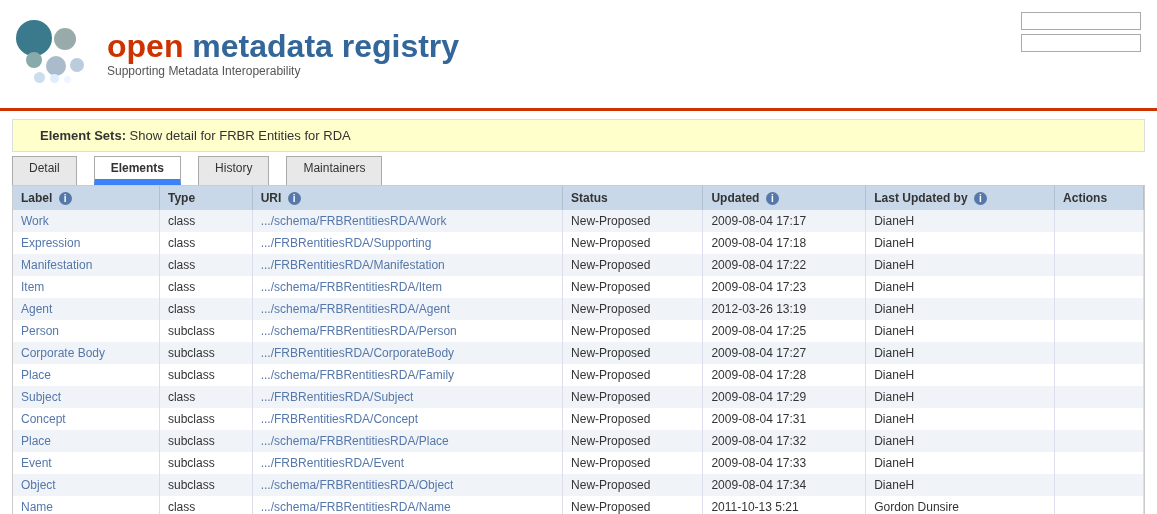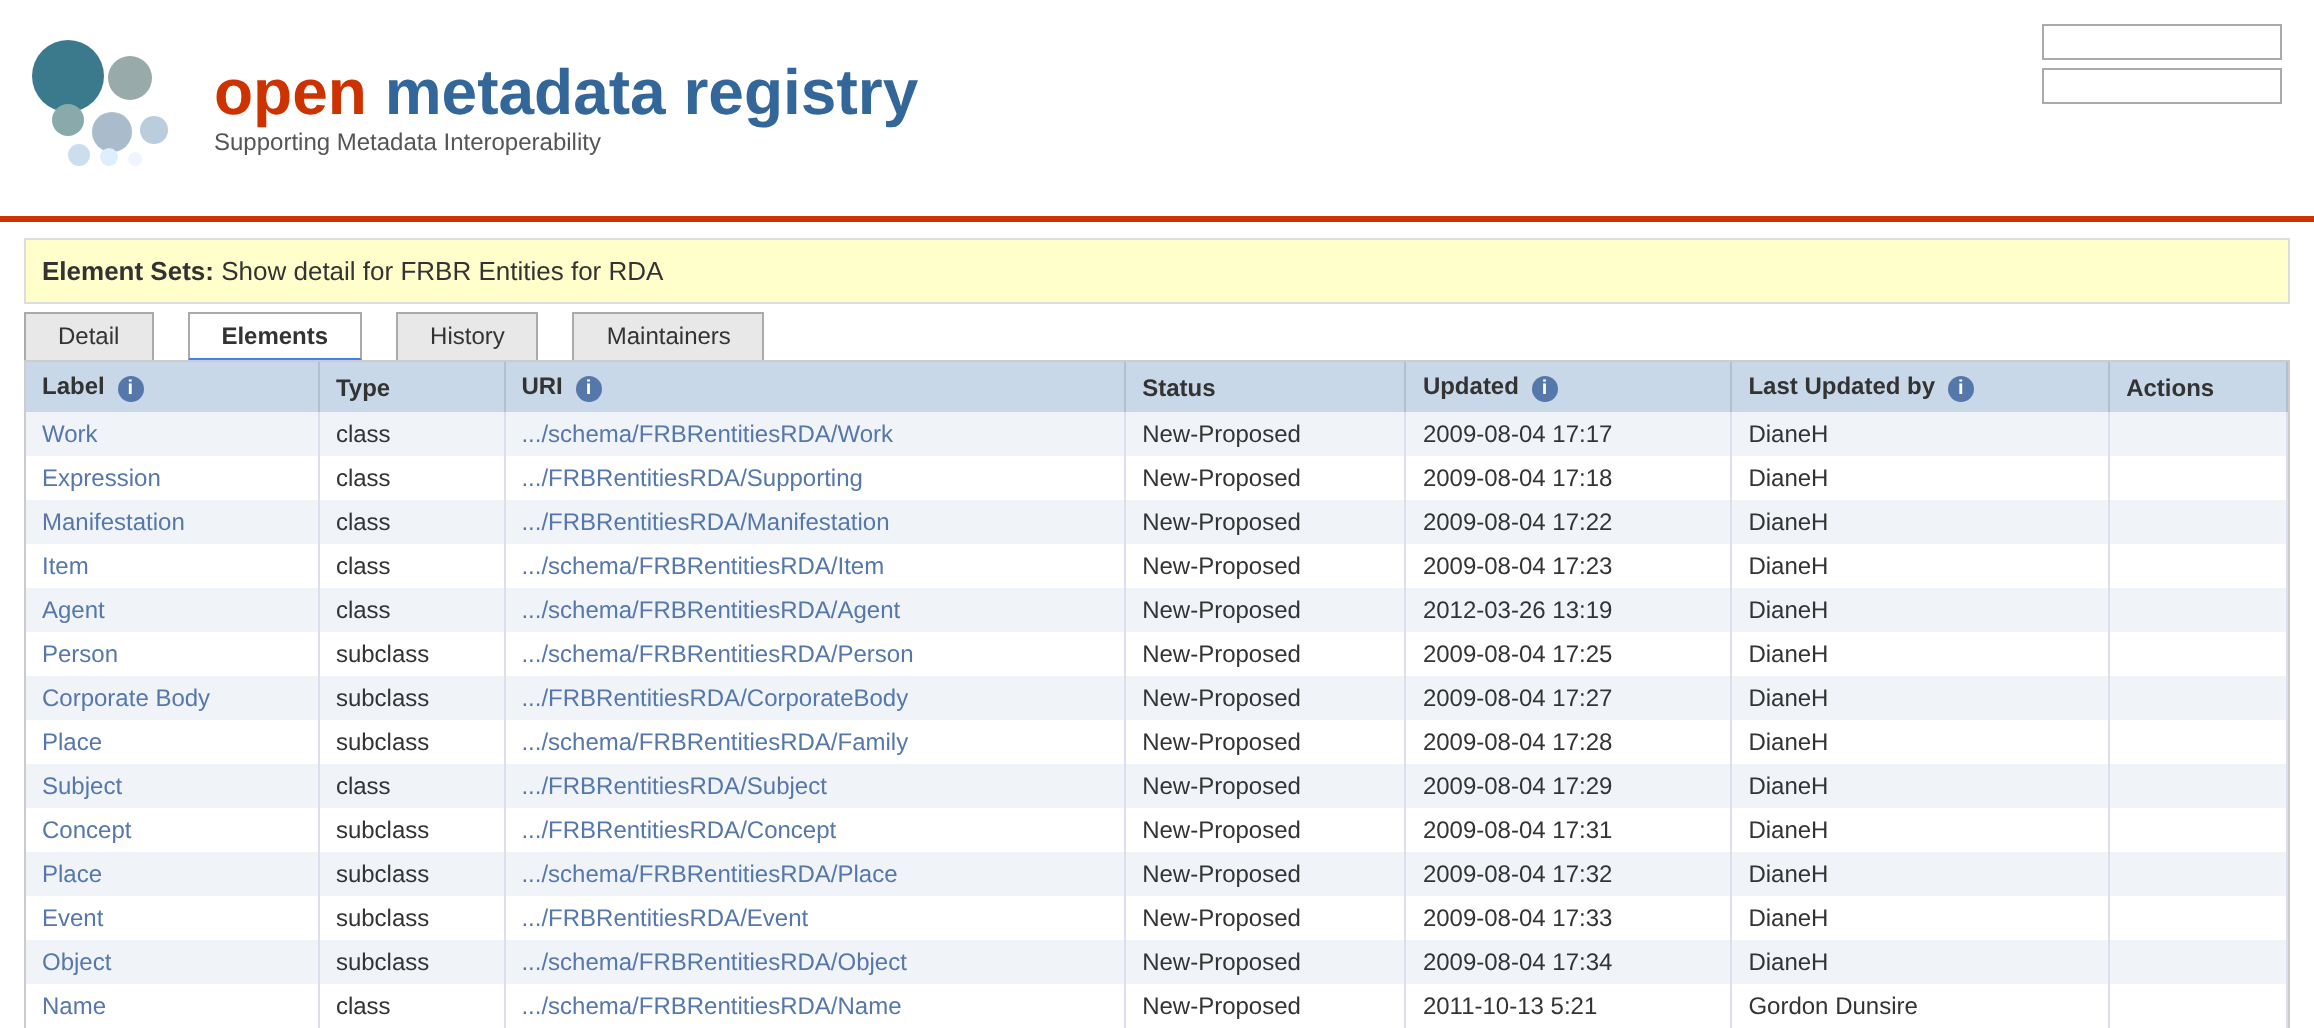--- a/index.html
+++ b/index.html
@@ -5,28 +5,28 @@
     * { margin: 0; padding: 0; box-sizing: border-box; }
     body { font-family: Arial, sans-serif; font-size: 12px; background: #fff; }
 
     
     .header { display: flex; align-items: center; padding: 20px 16px; border-bottom: 3px solid #cc3300; background: #fff; position: relative; }
     .logo-area { display: flex; flex-direction: column; align-items: flex-start; }
     .header-right { position: absolute; right: 16px; top: 12px; display: flex; flex-direction: column; gap: 4px; }
     .header-input { border: 1px solid #aaa; padding: 2px 4px; width: 120px; height: 18px; font-size: 11px; }
 
     
-    .page-title-bar { background: #ffffcc; border: 1px solid #ddd; padding: 8px 8px; margin: 8px 12px 4px 12px; font-size: 13px; }
+    .page-title-bar { background: #ffffcc; border: 1px solid #ddd; padding: 8px 27px; margin: 8px 12px 4px 12px; font-size: 13px; }
     .page-title-bar .element-sets-label { font-weight: bold; color: #333; }
     .page-title-bar .title-text { color: #333; }
 
     
     .tabs-bar { margin: 0 12px 0 12px; display: flex; gap: 17px; }
     .tab { padding: 4px 16px; border: 1px solid #aaa; background: #e8e8e8; cursor: pointer; font-size: 12px; color: #333; border-bottom: none; }
-    .tab.active { background: #fff; font-weight: bold; border-bottom: 1px solid #3b82f6; z-index: 1; }
+    .tab.active { background: #fff; font-weight: bold; border-bottom: 6px solid #3b82f6; z-index: 1; }
 
     
     .table-container { margin: 0 12px; border: 1px solid #ccc; }
     table { width: 100%; border-collapse: collapse; font-size: 12px; }
     thead tr { background: #c8d8e8; }
     thead th { padding: 5px 8px; text-align: left; font-weight: bold; color: #333; border-right: 1px solid #b0c0d0; white-space: nowrap; }
     tbody tr:nth-child(odd) { background: #f0f4f8; }
     tbody tr:nth-child(even) { background: #ffffff; }
     tbody td { padding: 4px 8px; border-right: 1px solid #dde; color: #333; }
     tbody td.link-cell a, .link-text { color: #5577aa; text-decoration: none; cursor: pointer; }

